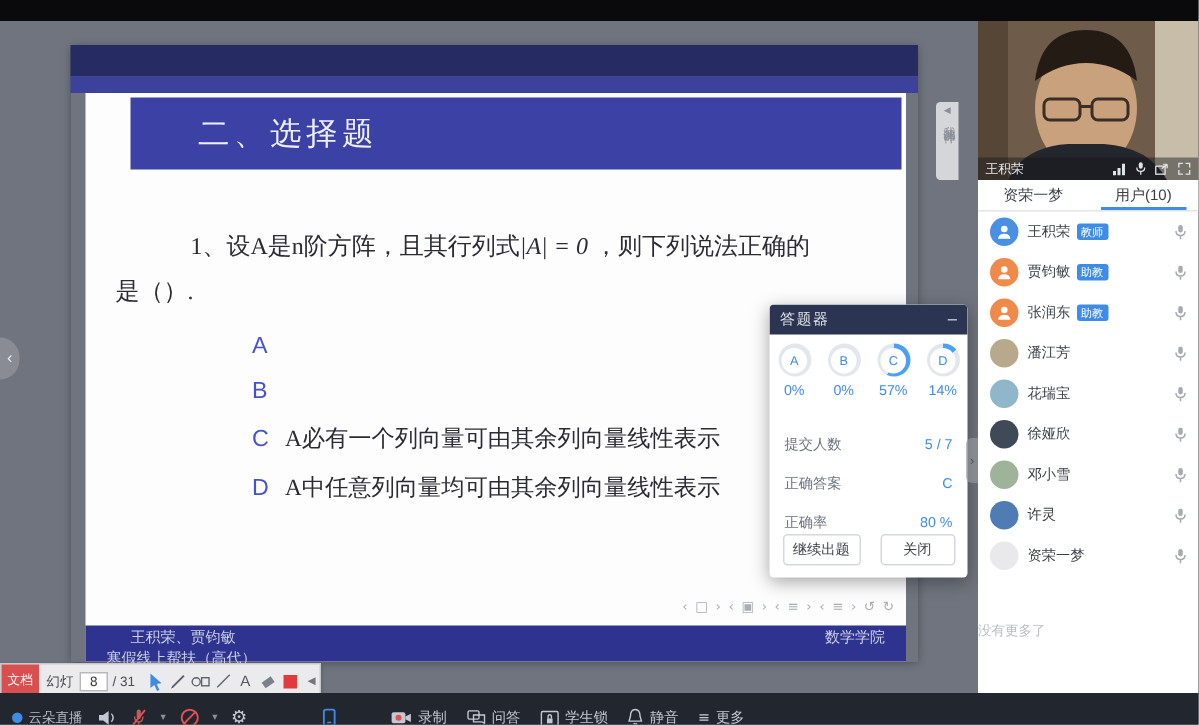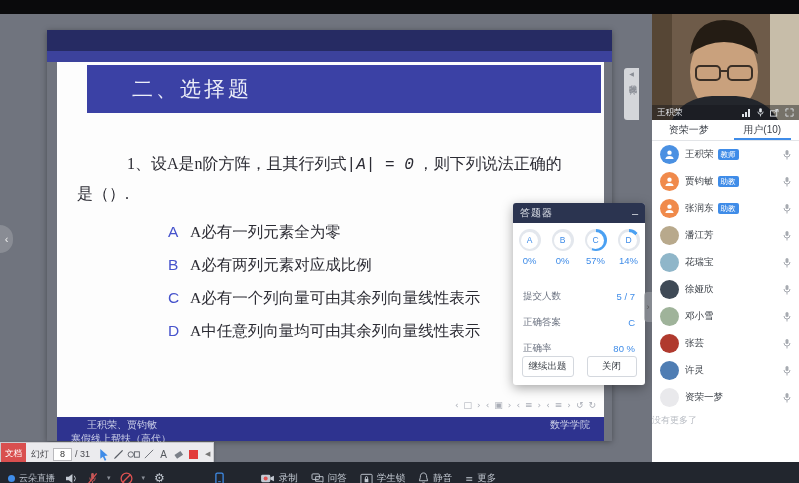--- a/index.html
+++ b/index.html
@@ -14,21 +14,21 @@
   .stage{position:absolute;left:0;top:14px;width:652px;height:448px;background:var(--stage);}
 
   
   .slide{position:absolute;left:47px;top:16px;width:565px;height:411px;box-shadow:0 1px 6px rgba(0,0,0,.35);}
   .strip1{position:absolute;left:0;top:0;width:100%;height:21px;background:var(--strip1);}
   .strip2{position:absolute;left:0;top:21px;width:100%;height:11px;background:var(--strip2);}
   .slide-body{position:absolute;left:10px;top:32px;right:8px;bottom:0;background:#fdfdfd;font-family:"Liberation Serif","DejaVu Serif",serif;}
   .banner{position:absolute;left:30px;top:3px;right:3px;height:48px;background:var(--banner);display:flex;align-items:center;}
   .banner span{color:#eceef8;font-size:21px;letter-spacing:3px;padding-left:45px;}
   .qline1{position:absolute;left:70px;top:92px;font-size:16px;color:#2b2b33;white-space:nowrap;}
-  .qline1 .math{font-style:italic;font-family:Liberation Mono, monospace;}
+  .qline1 .math{font-style:italic;font-family:Liberation Serif, serif;}
   .qline2{position:absolute;left:20px;top:122px;font-size:16px;color:#2b2b33;}
   .options{position:absolute;left:111px;top:160px;display:flex;flex-direction:column;gap:12px;}
   .opt{display:flex;align-items:baseline;font-size:15.5px;}
   .opt .letter{color:var(--letter-blue);width:22px;font-family:"Liberation Sans",sans-serif;}
   .opt .txt{color:#2b2b33;}
   .navicons{position:absolute;right:8px;top:338px;display:flex;gap:5px;color:#a9adb6;font-size:9px;font-family:"DejaVu Sans",sans-serif;}
   .navicons span{cursor:default;}
   .sfooter{position:absolute;left:0;right:0;bottom:0;height:24px;background:var(--footer);color:#ccd0e8;font-size:10px;font-family:"Liberation Sans",sans-serif;}
   .sfooter .row1{display:flex;justify-content:space-between;padding:1px 14px 0 30px;}
   .sfooter .row2{padding:0 14px;}
@@ -113,26 +113,24 @@
           <span>二、选择题</span>
         </div>
         <div class="qline1">
           <span>1、设A是n阶方阵，且其行列式</span><span class="math">|A| = 0</span><span> ，则下列说法正确的</span>
         </div>
         <div class="qline2">是（）.</div>
         <div class="options">
 
             <div class="opt">
               <span class="letter">A</span>
-              <span class="txt">A必有一列元素全为零</span>
             </div>
 
             <div class="opt">
               <span class="letter">B</span>
-              <span class="txt">A必有两列元素对应成比例</span>
             </div>
 
             <div class="opt">
               <span class="letter">C</span>
               <span class="txt">A必有一个列向量可由其余列向量线性表示</span>
             </div>
 
             <div class="opt">
               <span class="letter">D</span>
               <span class="txt">A中任意列向量均可由其余列向量线性表示</span>
@@ -404,32 +402,20 @@
           </div>
           <span class="uname">邓小雪</span>
 
           <svg class="umic" width="8" height="10" viewBox="0 0 8 10">
             <rect x="2.5" y="0" width="3" height="5" rx="1.5" fill="#8a8f98"></rect>
             <path d="M1 4 Q1 7 4 7 Q7 7 7 4" stroke="#8a8f98" fill="none"></path>
             <line x1="4" y1="7" x2="4" y2="9.5" stroke="#8a8f98"></line>
           </svg>
         </div>
 
-        <div class="urow">
-          <div class="avatar" style="--av: #b03a2e;">
-            
-          </div>
-          <span class="uname">张芸</span>
-
-          <svg class="umic" width="8" height="10" viewBox="0 0 8 10">
-            <rect x="2.5" y="0" width="3" height="5" rx="1.5" fill="#8a8f98"></rect>
-            <path d="M1 4 Q1 7 4 7 Q7 7 7 4" stroke="#8a8f98" fill="none"></path>
-            <line x1="4" y1="7" x2="4" y2="9.5" stroke="#8a8f98"></line>
-          </svg>
-        </div>
 
         <div class="urow">
           <div class="avatar" style="--av: #4f7db3;">
             
           </div>
           <span class="uname">许灵</span>
 
           <svg class="umic" width="8" height="10" viewBox="0 0 8 10">
             <rect x="2.5" y="0" width="3" height="5" rx="1.5" fill="#8a8f98"></rect>
             <path d="M1 4 Q1 7 4 7 Q7 7 7 4" stroke="#8a8f98" fill="none"></path>

